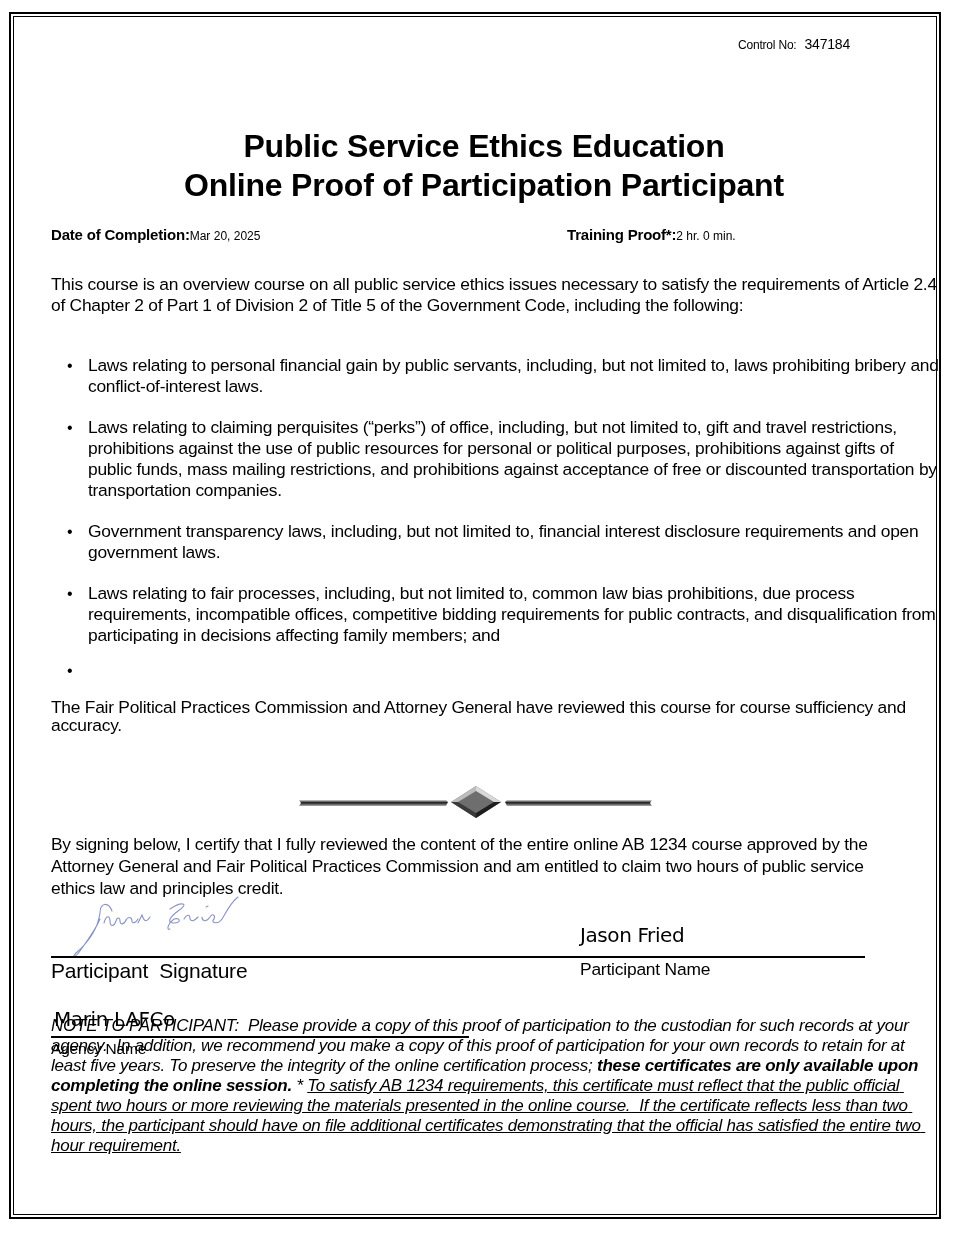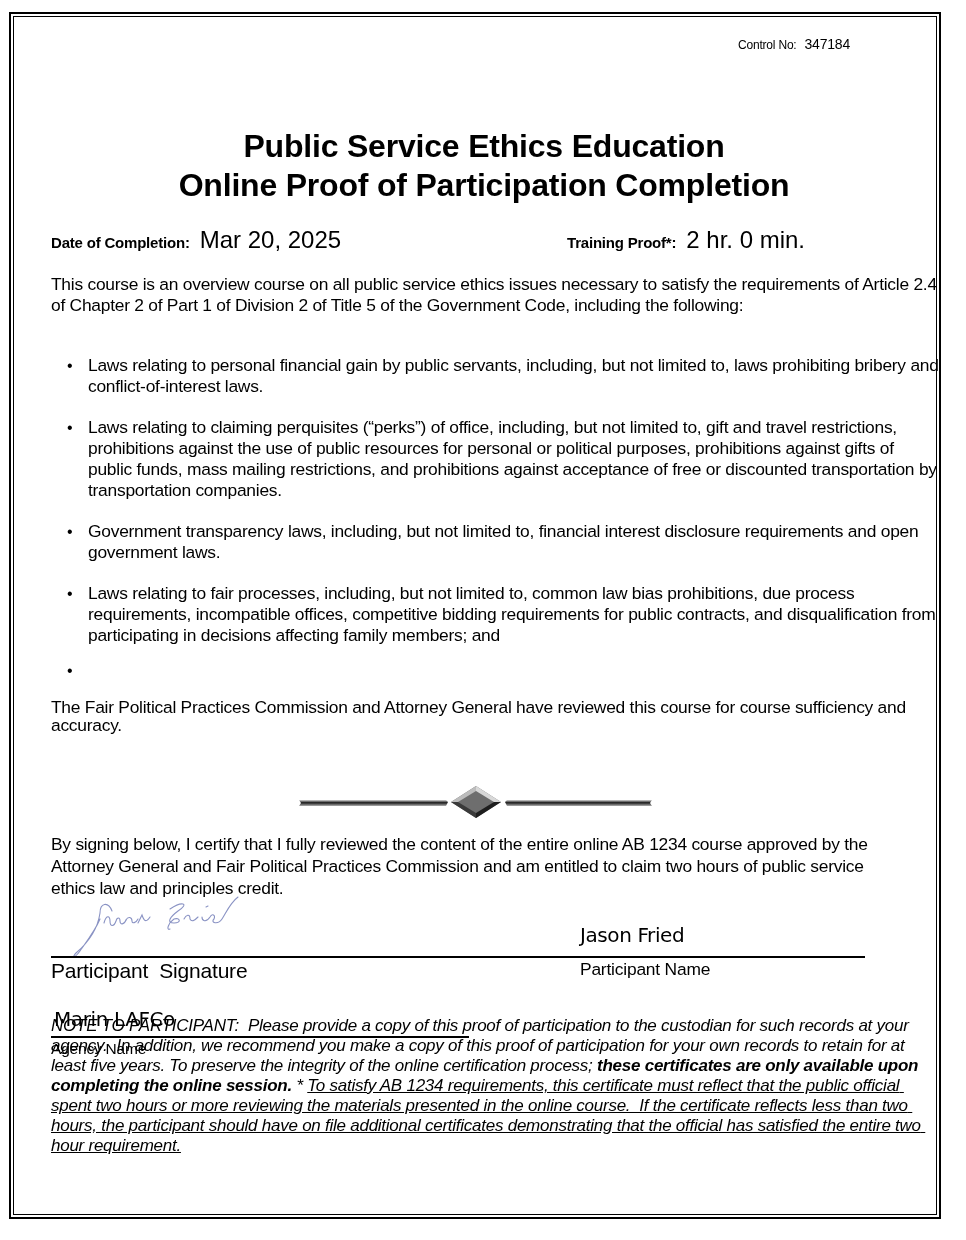--- a/index.html
+++ b/index.html
@@ -9,21 +9,21 @@
                  border: 2px solid #000; box-sizing: border-box; }
   .frame-inner { position: absolute; left: 13px; top: 16px; width: 924px; height: 1199px;
                  border: 1.5px solid #000; box-sizing: border-box; }
   .abs { position: absolute; }
   .control { left: 738px; top: 36px; font-size: 12px; letter-spacing: -0.2px; }
   .control .num { font-size: 14px; margin-left: 8px; margin-top: 16px; }
   .title { left: 8px; width: 952px; text-align: center; font-weight: bold; font-size: 32px; letter-spacing: -0.2px; }
   .t1 { top: 128px; }
   .t2 { top: 167px; }
   .field-label { font-weight: bold; font-size: 15px; letter-spacing: -0.2px; }
-  .field-val { font-family: "Liberation Sans", sans-serif; font-size: 24px; margin-left: 10px; font-stretch: condensed; }
+  .field-val { font-family: "Liberation Sans", sans-serif; font-size: 12px; margin-left: 0; font-stretch: condensed; }
   .date-row { left: 51px; top: 226px; }
   .time-row { left: 567px; top: 226px; }
   .body-text { font-size: 17.4px; line-height: 21px; letter-spacing: -0.25px; }
   .intro { left: 51px; top: 274px; width: 890px; }
   ul.bullets { position: absolute; left: 51px; top: 355px; width: 890px; margin: 0; padding: 0; list-style: none; }
   ul.bullets li { position: relative; padding-left: 37px; }
   ul.bullets li .dot { position: absolute; left: 16px; top: 0; font-size: 16px; }
   .reviewed { left: 51px; top: 698px; width: 880px; line-height: 18px; }
   .divider { left: 298px; top: 785px; width: 356px; height: 34px; }
   .certify { left: 51px; top: 833px; width: 860px; line-height: 22px; }
@@ -43,21 +43,21 @@
 <body>
 
 <div class="frame-outer"></div>
 <div class="frame-inner"></div>
 
 <div class="abs control">
   <span>Control No:</span><span class="num">347184</span>
 </div>
 
 <div class="abs title t1">Public Service Ethics Education</div>
-<div class="abs title t2">Online Proof of Participation Completion</div>
+<div class="abs title t2">Online Proof of Participation Participant</div>
 
 <div class="abs date-row">
   <span class="field-label">Date of Completion:</span><span class="field-val">Mar 20, 2025</span>
 </div>
 <div class="abs time-row">
   <span class="field-label">Training Proof*:</span><span class="field-val">2 hr. 0 min.</span>
 </div>
 
 <div class="abs body-text intro">This course is an overview course on all public service ethics issues necessary to satisfy the requirements of Article 2.4 of Chapter 2 of Part 1 of Division 2 of Title 5 of the Government Code, including the following:</div>
 

